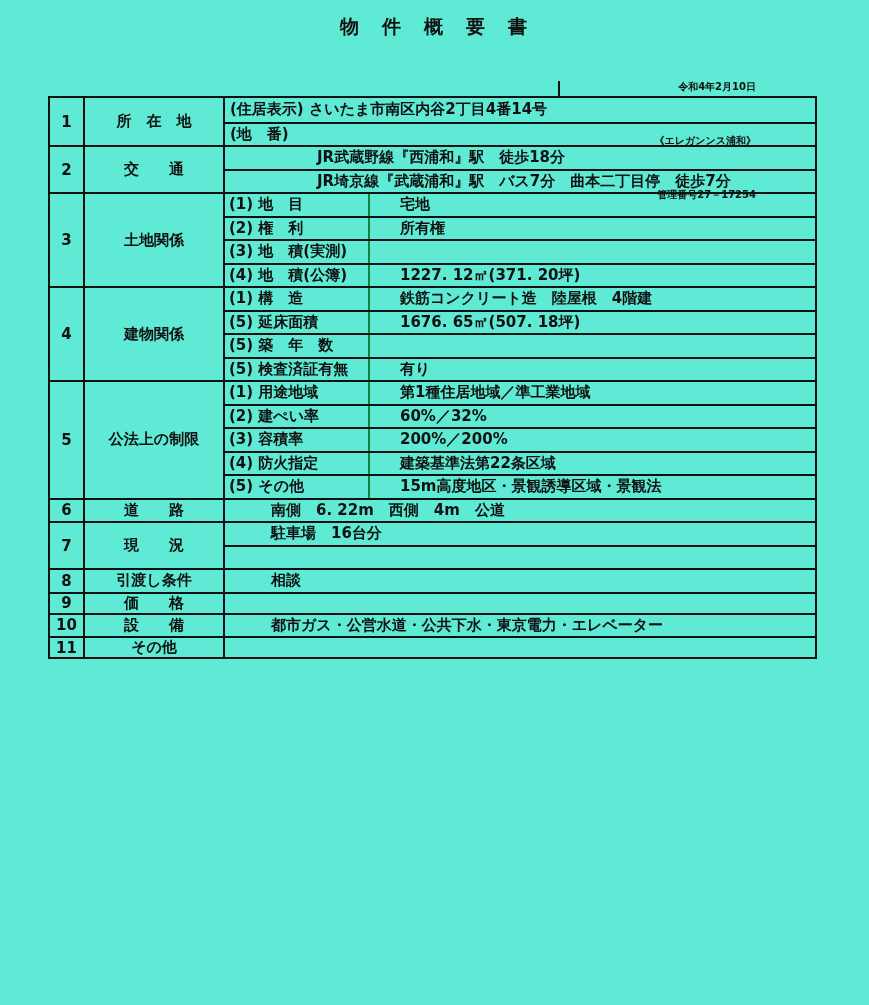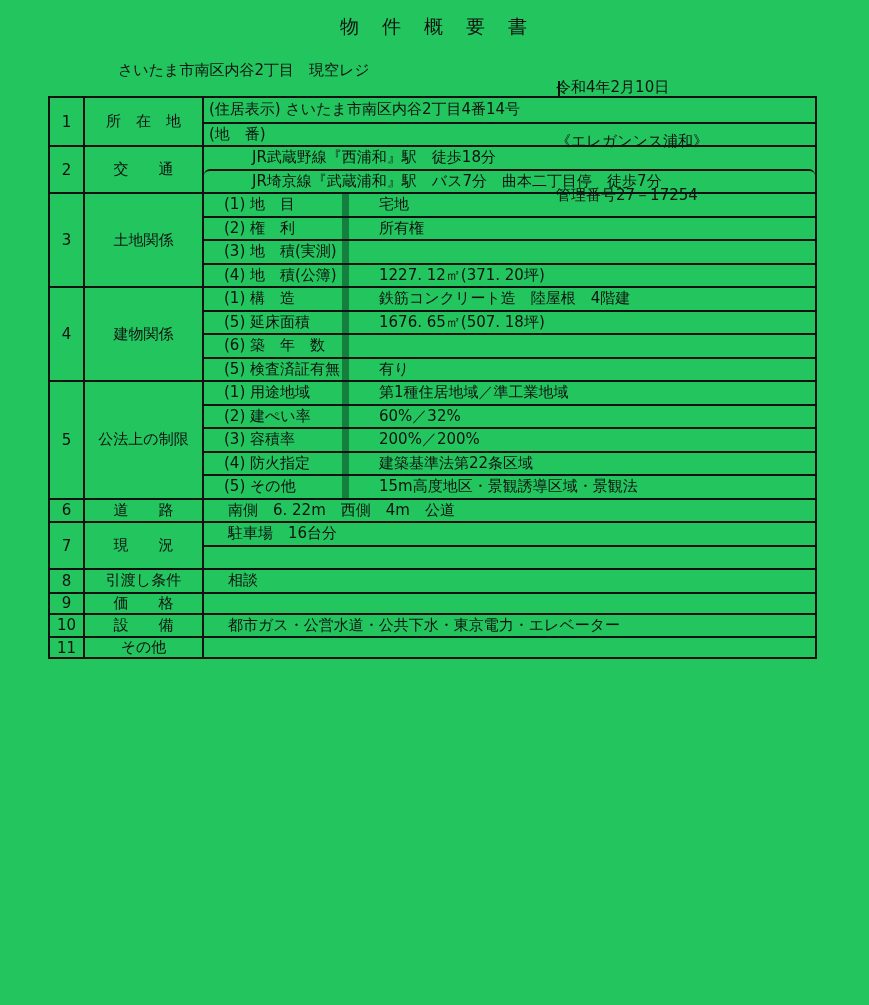--- a/index.html
+++ b/index.html
@@ -1,87 +1,86 @@
 <!DOCTYPE html>
 <html><head>
 <meta charset="utf-8">
 <style>
   html,body{margin:0;padding:0;background:#e8e8e8;}
   .page{
     position:relative;
     width:869px;height:1005px;
-    background:#22c55e;
+    background:#5eead4;
     font-family:"DejaVu Sans",sans-serif;
-    font-weight:normal;
+    font-weight:bold;
     color:#111;
     overflow:hidden;
   }
   .doc-title{
     position:absolute;top:14px;left:0;width:869px;
     text-align:center;font-size:19px;letter-spacing:2px;
     white-space:pre;
   }
   .subtitle{
     position:absolute;top:61px;left:118px;
     font-size:15px;white-space:pre;
   }
   .hdr-right{
     position:absolute;top:42px;left:556px;width:200px;
-    text-align:left;font-size:15px;line-height:18px;
+    text-align:right;font-size:10px;line-height:18px;
     white-space:pre;
   }
   .hdr-tick{
     position:absolute;top:81px;left:558px;width:2px;height:15px;background:#111;
   }
   .ptable{
     position:absolute;top:96px;left:48px;
     width:769px;
     box-sizing:border-box;
     border:2px solid #111;
     font-size:15px;
   }
   .prow{display:flex;}
   .prow:not(:first-child){border-top:2px solid #111;}
   .cno{
     width:35px;box-sizing:border-box;border-right:2px solid #111;
     display:flex;align-items:center;justify-content:center;
     flex-shrink:0;
   }
   .clabel{
-    width:119px;box-sizing:border-box;border-right:2px solid #111;
+    width:140px;box-sizing:border-box;border-right:2px solid #111;
     display:flex;align-items:center;justify-content:center;
     flex-shrink:0;white-space:pre;
   }
   .ccontent{flex:1;display:flex;flex-direction:column;min-width:0;}
   .sub{
     box-sizing:border-box;height:23.5px;
     border-top:2px solid #111;
     display:flex;align-items:center;
     white-space:pre;overflow:hidden;
   }
   .ccontent .sub:first-child{border-top:none;}
   .prow:not(:first-child) .ccontent .sub:first-child{height:21.5px;}
   .sname{
-    width:145px;box-sizing:border-box;border-right:7px solid #15803d;
+    width:145px;box-sizing:border-box;border-right:2px solid #15803d;
     align-self:stretch;display:flex;align-items:center;
-    padding-left:20px;flex-shrink:0;white-space:pre;
+    padding-left:4px;flex-shrink:0;white-space:pre;
   }
   .sval{flex:1;padding-left:30px;white-space:pre;overflow:hidden;}
   .pad-s{padding-left:5px;}
-  .pad-m{padding-left:24px;}
-  .pad-c{padding-left:48px;border-radius:6px;}
+  .pad-m{padding-left:46px;}
+  .pad-c{padding-left:92px;}
 </style>
 </head>
 <body>
 
 <div class="page">
 
   <div class="doc-title">物　件　概　要　書</div>
 
-  <div class="subtitle">さいたま市南区内谷2丁目　現空レジ</div>
 
   <div class="hdr-right">
     <div>令和4年2月10日</div>
     <div>《エレガンンス浦和》</div>
     <div>管理番号27－17254</div>
   </div>
 
   <div class="hdr-tick"></div>
 
   <div class="ptable">
@@ -133,21 +132,21 @@
       <div class="ccontent">
         <div class="sub">
           <div class="sname">(1) 構　造</div>
           <div class="sval">鉄筋コンクリート造　陸屋根　4階建</div>
         </div>
         <div class="sub">
           <div class="sname">(5) 延床面積</div>
           <div class="sval">1676. 65㎡(507. 18坪)</div>
         </div>
         <div class="sub">
-          <div class="sname">(6) 築　年　数</div>
+          <div class="sname">(5) 築　年　数</div>
         </div>
         <div class="sub">
           <div class="sname">(5) 検査済証有無</div>
           <div class="sval">有り</div>
         </div>
       </div>
     </div>
 
     <div class="prow">
       <div class="cno">5</div>

